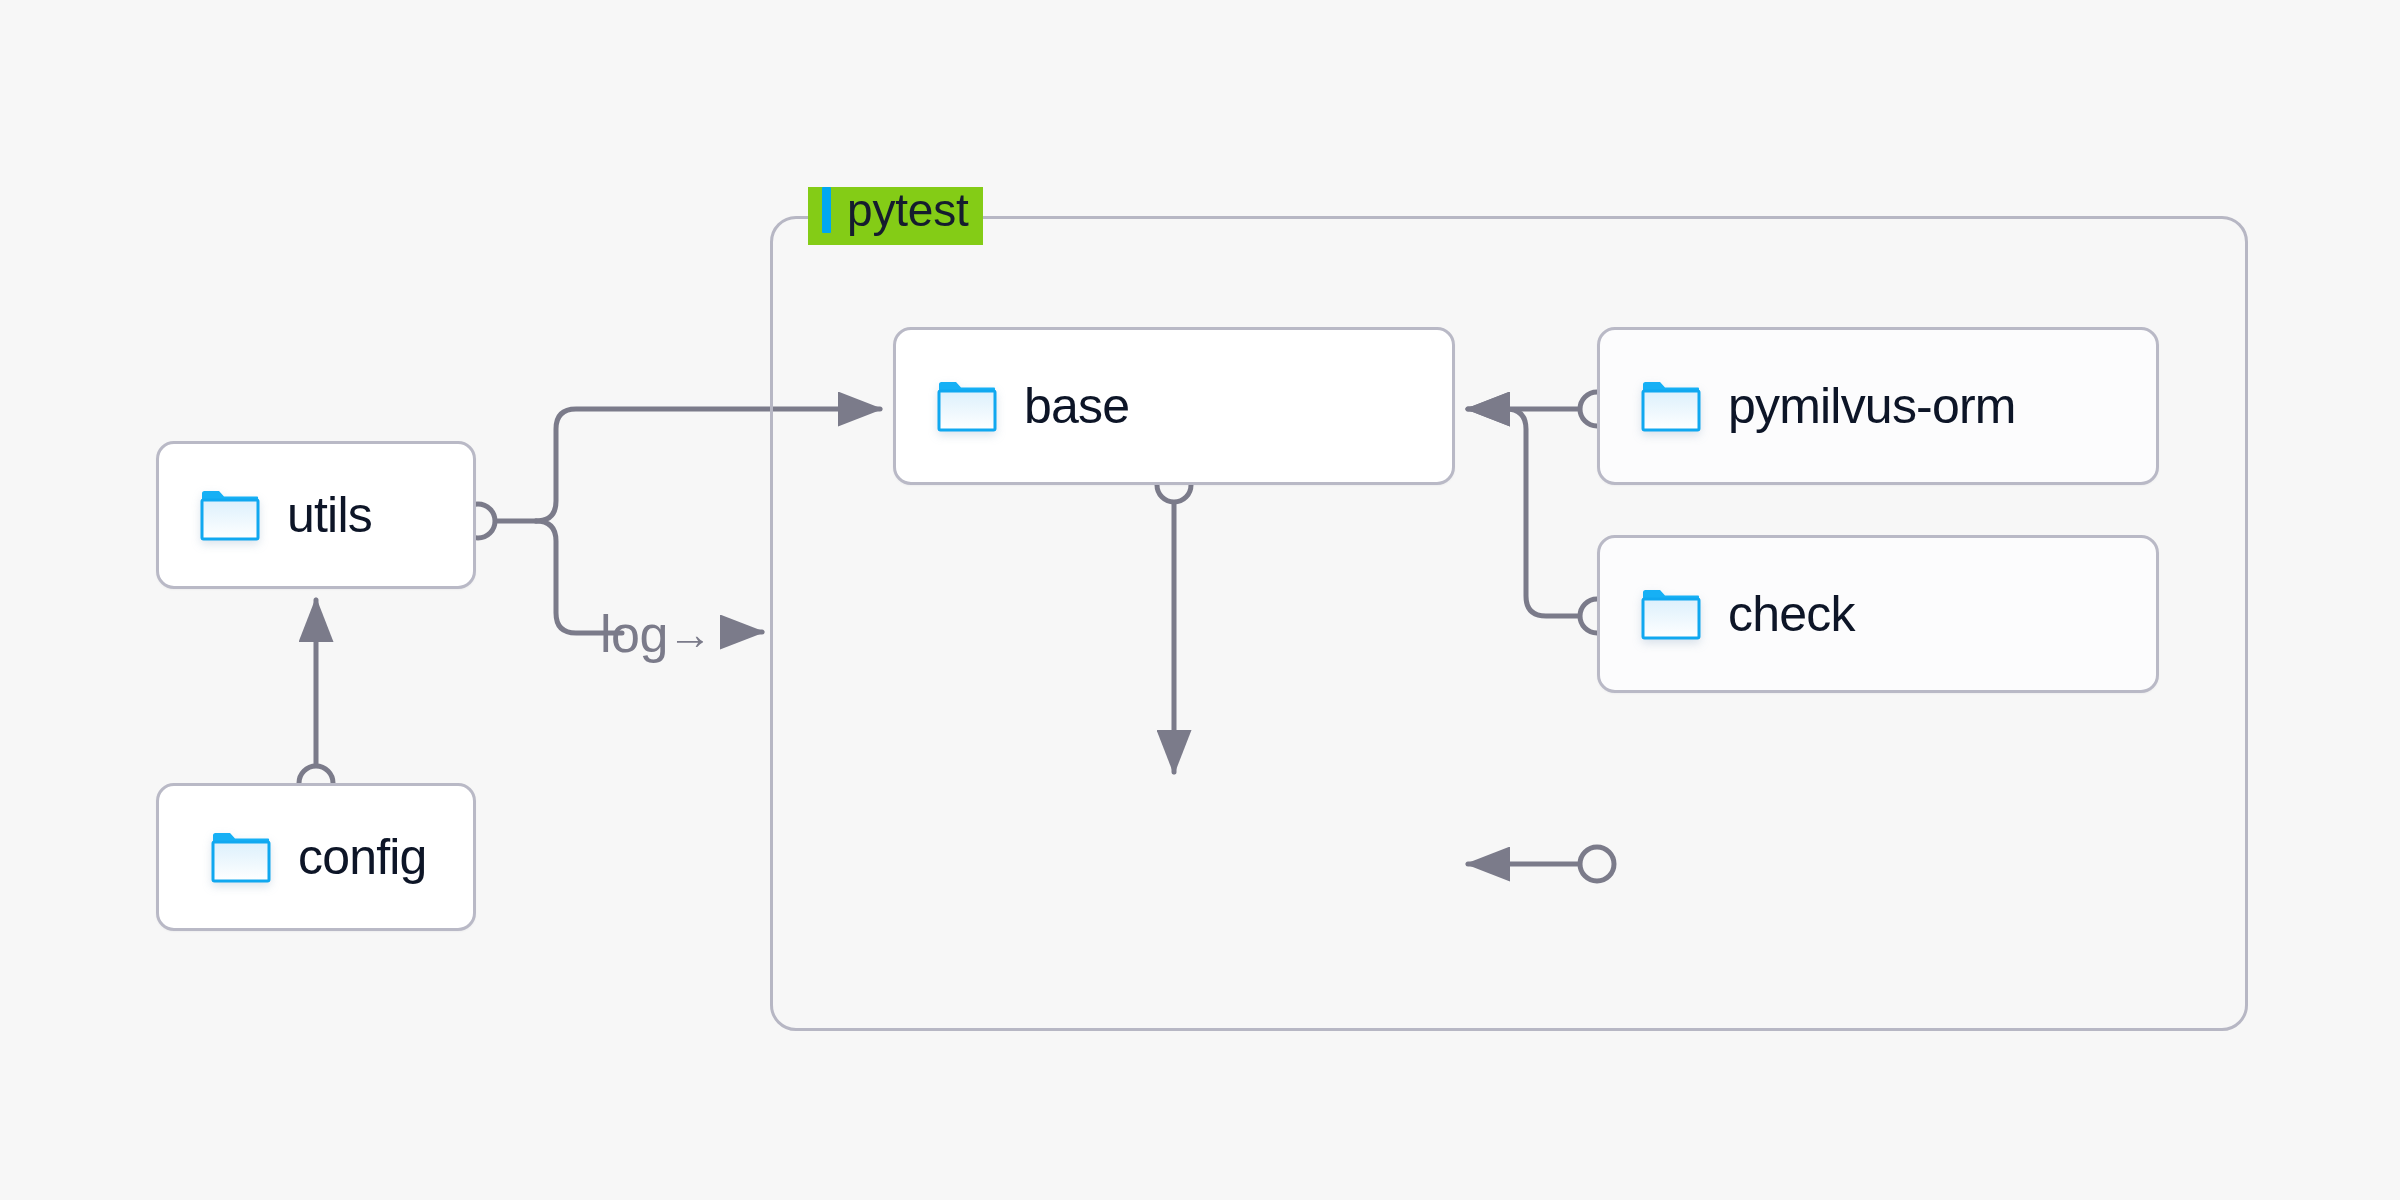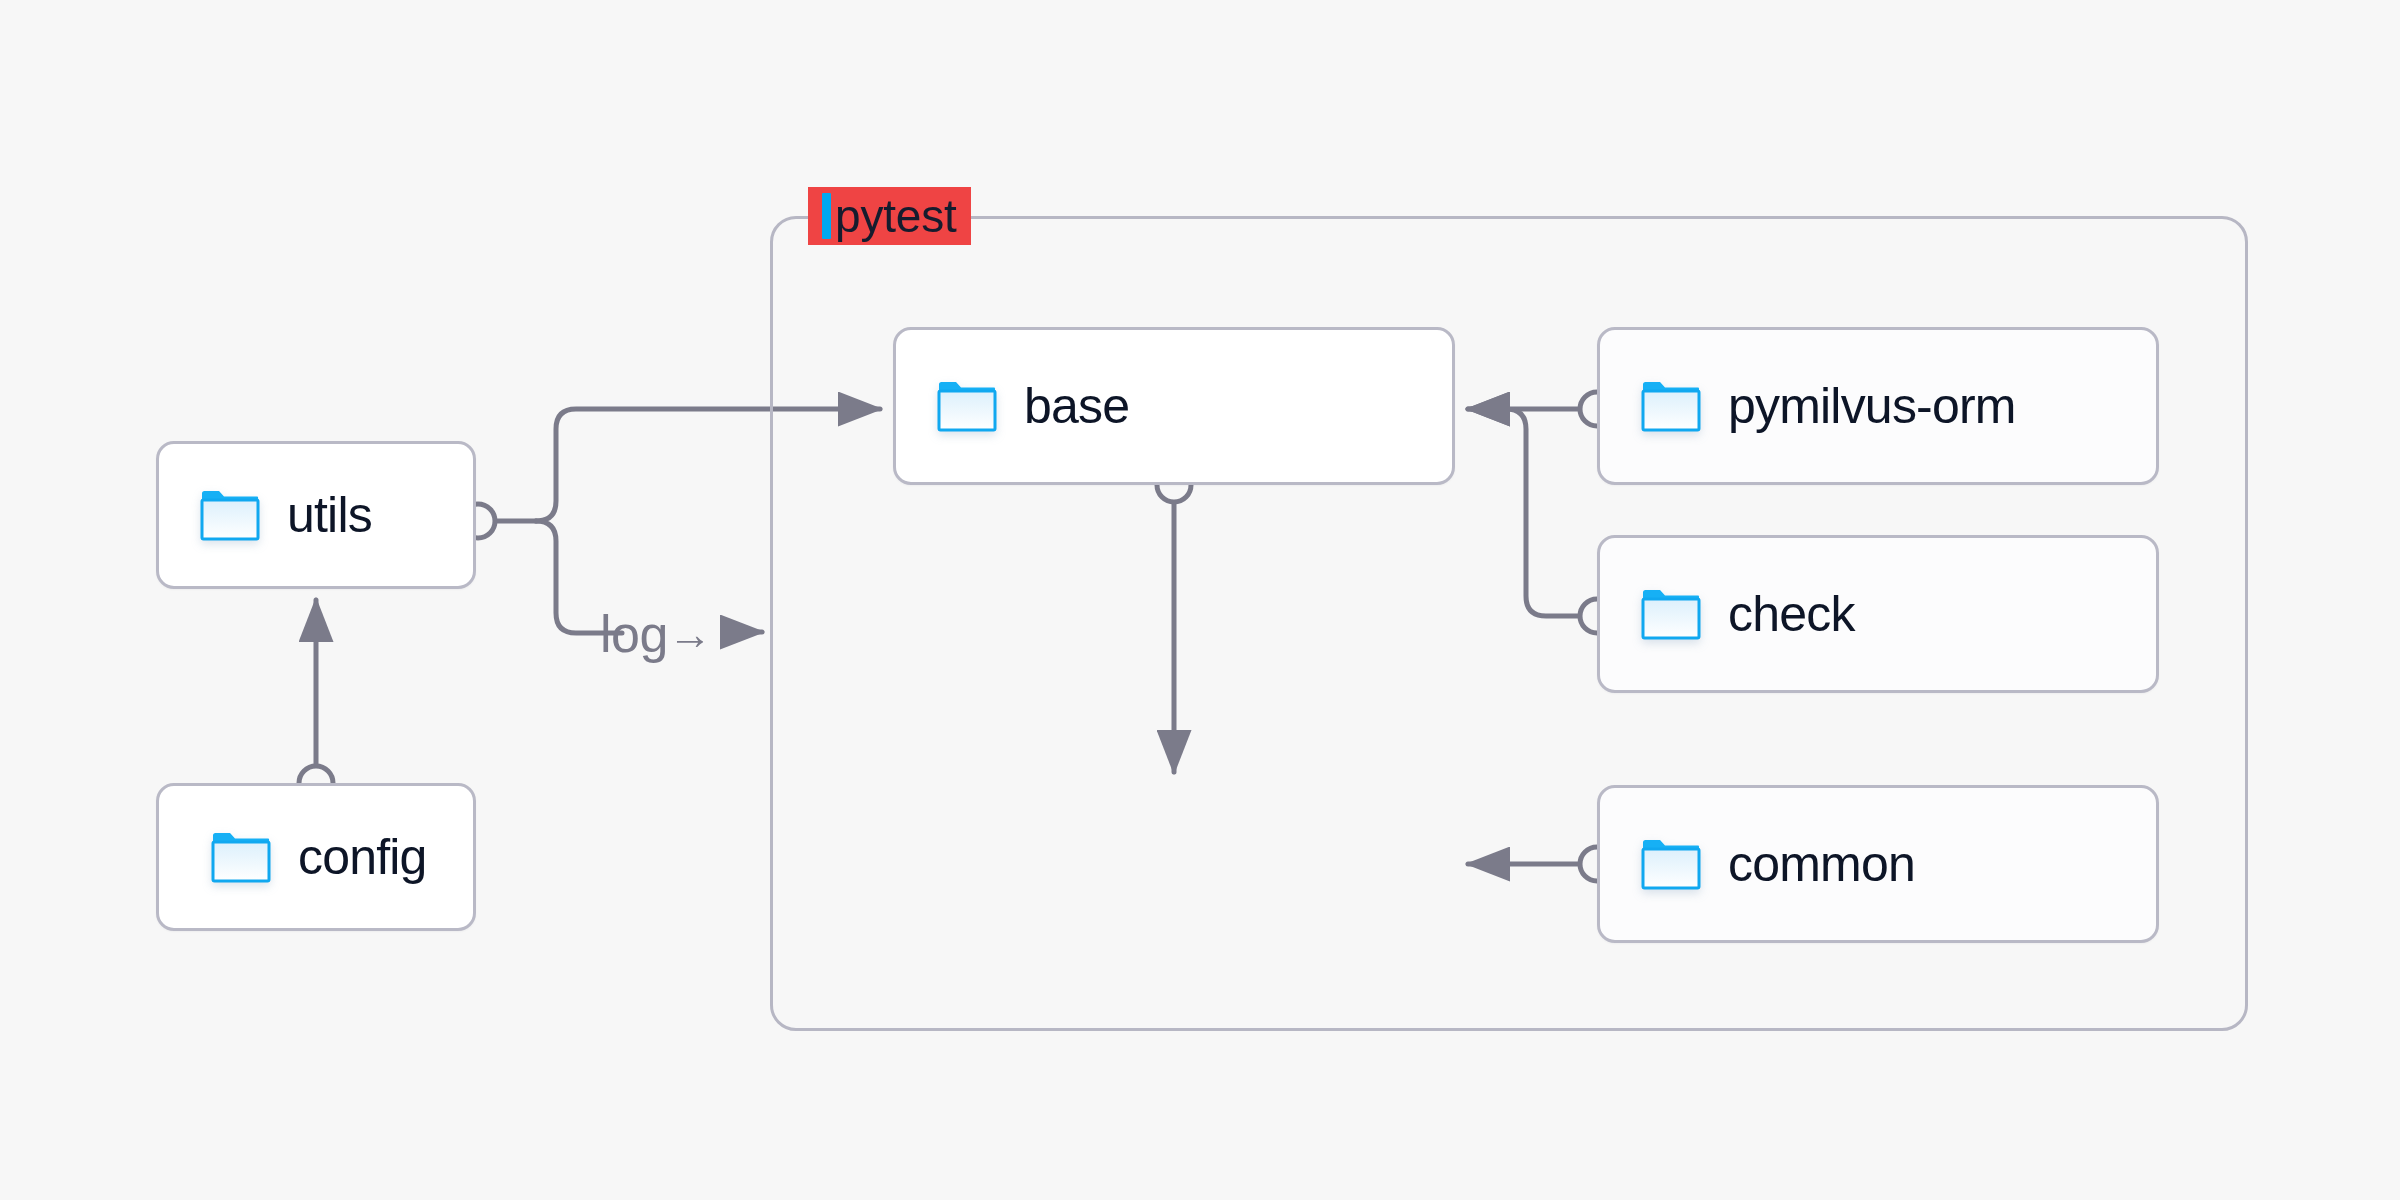--- a/index.html
+++ b/index.html
@@ -32,23 +32,22 @@
   .group-box {
     position: absolute;
     border: 3px solid #b7b7c4;
     border-radius: 26px;
     background: transparent;
     box-sizing: border-box;
   }
   .group-label {
     position: absolute;
     display: flex;
-    align-items: center;
-    gap: 4px;
-    background: #ef4444;
+    gap: 16px;
+    background: #84cc16;
     padding: 0 14px;
     height: 58px;
     white-space: nowrap;
   }
   .group-label-bar {
     width: 9px;
     height: 46px;
     background: #00a8f0;
     border-radius: 1px;
     flex: none;
@@ -211,28 +210,19 @@
   <div class="node tinted" id="node-check" style="left: 1597px; top: 535px; width: 562px; height: 158px;">
     <div class="node-inner">
       <svg class="folder-icon" viewBox="0 0 62 54">
         <path d="M3,9 L3,5.5 A2.5,2.5 0 0 1 5.5,3 L20,3 L25,8.5 L58.5,8.5 A2.5,2.5 0 0 1 59,11 L59,14 L3,14 Z" fill="#16b0f5"></path>
         <rect x="3" y="12" width="56" height="39" rx="1.5" fill="url(#folderGrad)" stroke="#10a8f0" stroke-width="3"></rect>
       </svg>
       <span class="node-label">check</span>
     </div>
   </div>
 
-  <div class="node tinted" id="node-common" style="left: 1597px; top: 785px; width: 562px; height: 158px;">
-    <div class="node-inner">
-      <svg class="folder-icon" viewBox="0 0 62 54">
-        <path d="M3,9 L3,5.5 A2.5,2.5 0 0 1 5.5,3 L20,3 L25,8.5 L58.5,8.5 A2.5,2.5 0 0 1 59,11 L59,14 L3,14 Z" fill="#16b0f5"></path>
-        <rect x="3" y="12" width="56" height="39" rx="1.5" fill="url(#folderGrad)" stroke="#10a8f0" stroke-width="3"></rect>
-      </svg>
-      <span class="node-label">common</span>
-    </div>
-  </div>
 
   <div class="edge-label" id="label-log" style="left: 600px; top: 608px;">
     <span>log</span>
     <span class="edge-label-arrow">→</span>
   </div>
 
 </div>
 
 </body></html>

